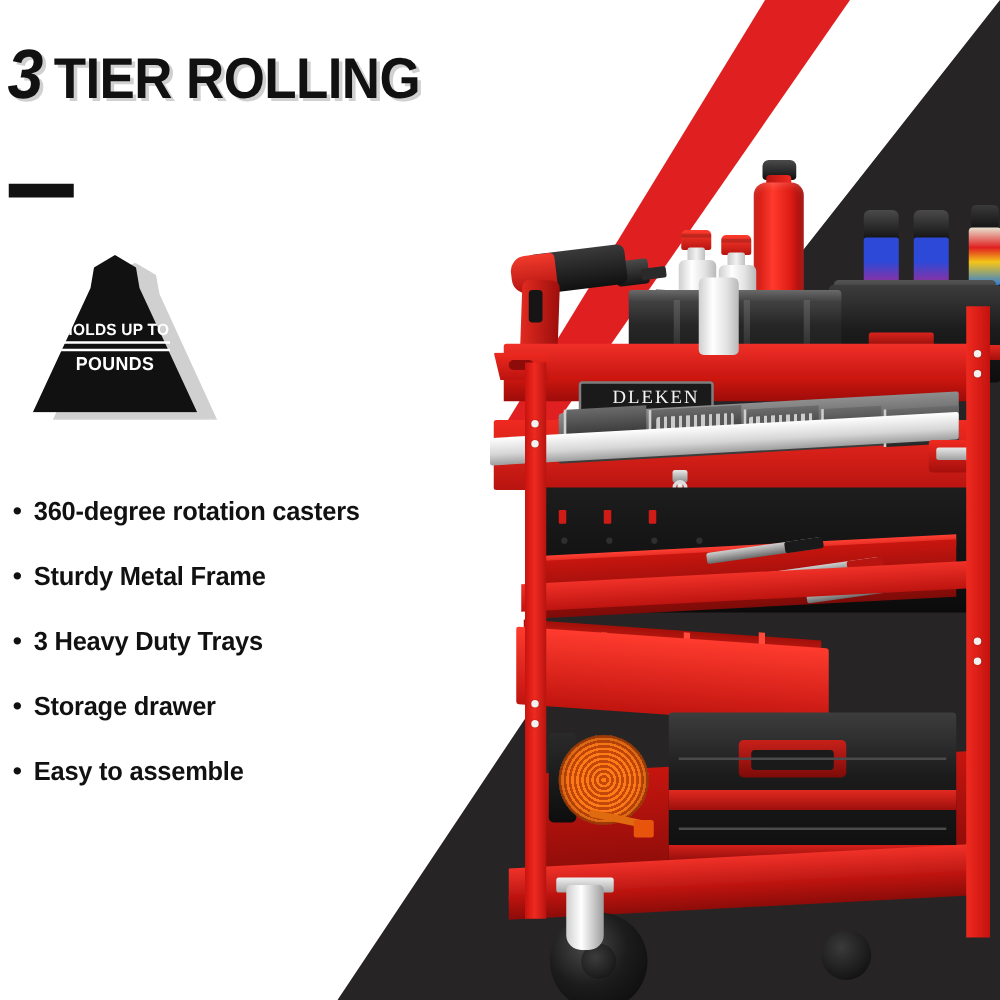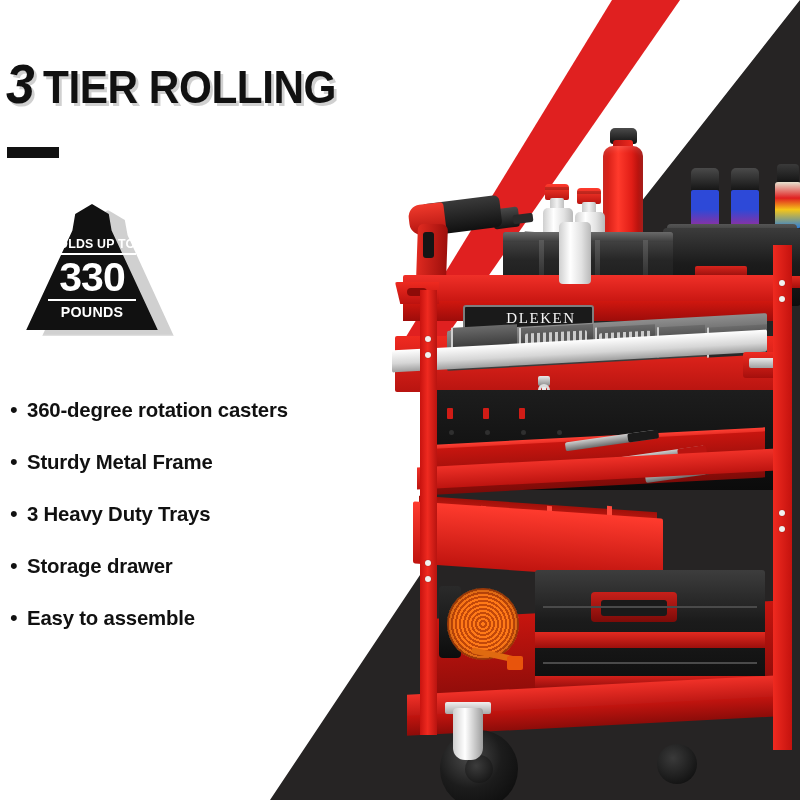--- a/index.html
+++ b/index.html
@@ -19,21 +19,21 @@
     background:#262424;
     clip-path:polygon(800px 0px, 800px 800px, 270px 800px, 430px 560px, 430px 470px, 800px 0px);
   }
   .bg-red-stripe {
     position:absolute; top:0; left:0; width:800px; height:440px;
     background:#e02020;
     clip-path:polygon(612px 0px, 680px 0px, 444px 340px, 404px 340px);
   }
 
   
-  .headline { position:absolute; left:6px; top:32px; width:720px;margin-top:25px; }
+  .headline { position:absolute; left:6px; top:32px; width:720px; }
   .hl-row { display:block; white-space:nowrap; line-height:0.96; }
   .hl-text {
     font-family:"Liberation Sans", sans-serif;
     font-weight:bold;
     color:#111111;
     letter-spacing:-0.5px;
     text-shadow:3px 3px 0 rgba(170,170,170,0.55);
     transform:scaleX(0.92);
     transform-origin:left center;
     display:inline-block;
@@ -117,23 +117,23 @@
     left:0px; top:142px; width:44px; height:22px;
     background:linear-gradient(180deg,#ee2a20,#bc120f);
     clip-path:polygon(0 0,100% 0,100% 100%,12% 100%);
     border-radius:2px 0 0 2px;
   }
   .side-handle-hole {
     left:12px; top:148px; width:20px; height:8px; border-radius:4px;
     background:#8d0b08;
   }
   .brand-plate {
-    left:68px; top:165px; width:131px; height:26px;
+    left:68px; top:165px; width:108px; height:26px;
     background:#1a1a1a; border:2px solid #7e7e7e; border-radius:3px;
-    display:flex; align-items:center; justify-content:center;padding-left:25px;
+    display:flex; align-items:center; justify-content:flex-start;padding-left:25px;
   }
   .brand-text {
     color:#f4f4f4; font-size:15px; font-weight:normal; letter-spacing:1.6px;
     font-family:"Liberation Serif", serif;
   }
 
   
   .drill-body {
     left:20px; top:60px; width:86px; height:32px;
     background:linear-gradient(180deg,#3a3a3a,#101010);
@@ -564,21 +564,20 @@
     </div>
   </div>
   <div class="rule"></div>
 
   <div class="badge-wrap">
     <div class="badge-shadow"></div>
     <div class="badge-body"></div>
     <div class="badge-inner">
       <span class="badge-top">HOLDS UP TO</span>
       <span class="badge-line"></span>
-      <span class="badge-num">330</span>
       <span class="badge-line"></span>
       <span class="badge-bot">POUNDS</span>
     </div>
   </div>
 
   <div class="bullets">
     <div class="bullet">
       <span class="bullet-dot">•</span>
       <span class="bullet-label">360-degree rotation casters</span>
     </div>

